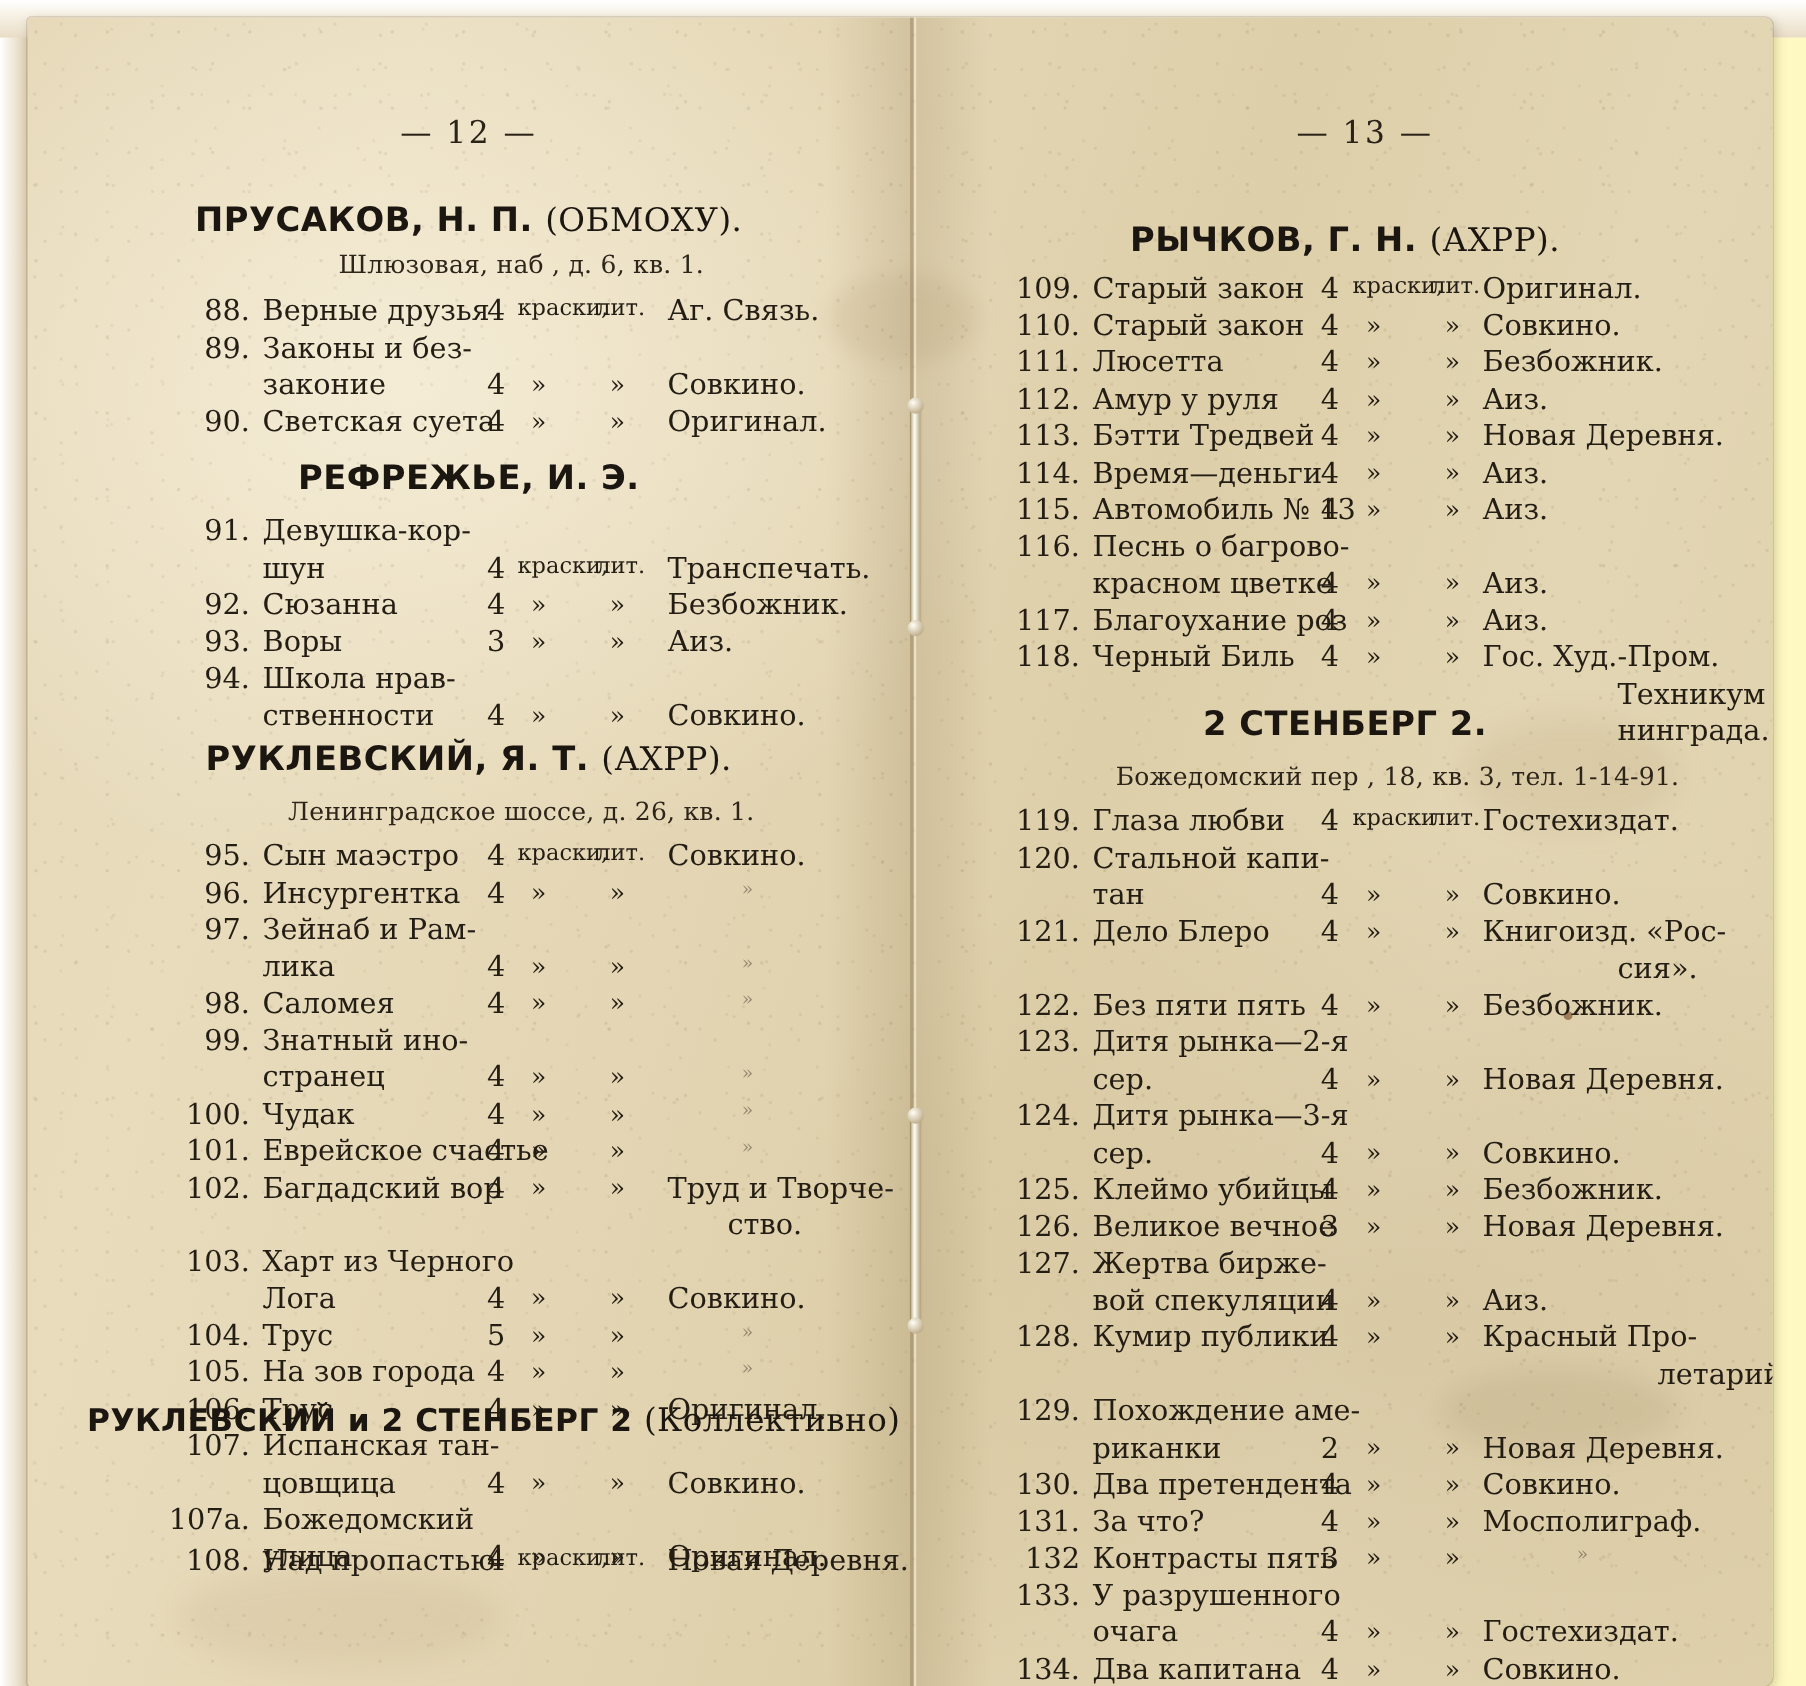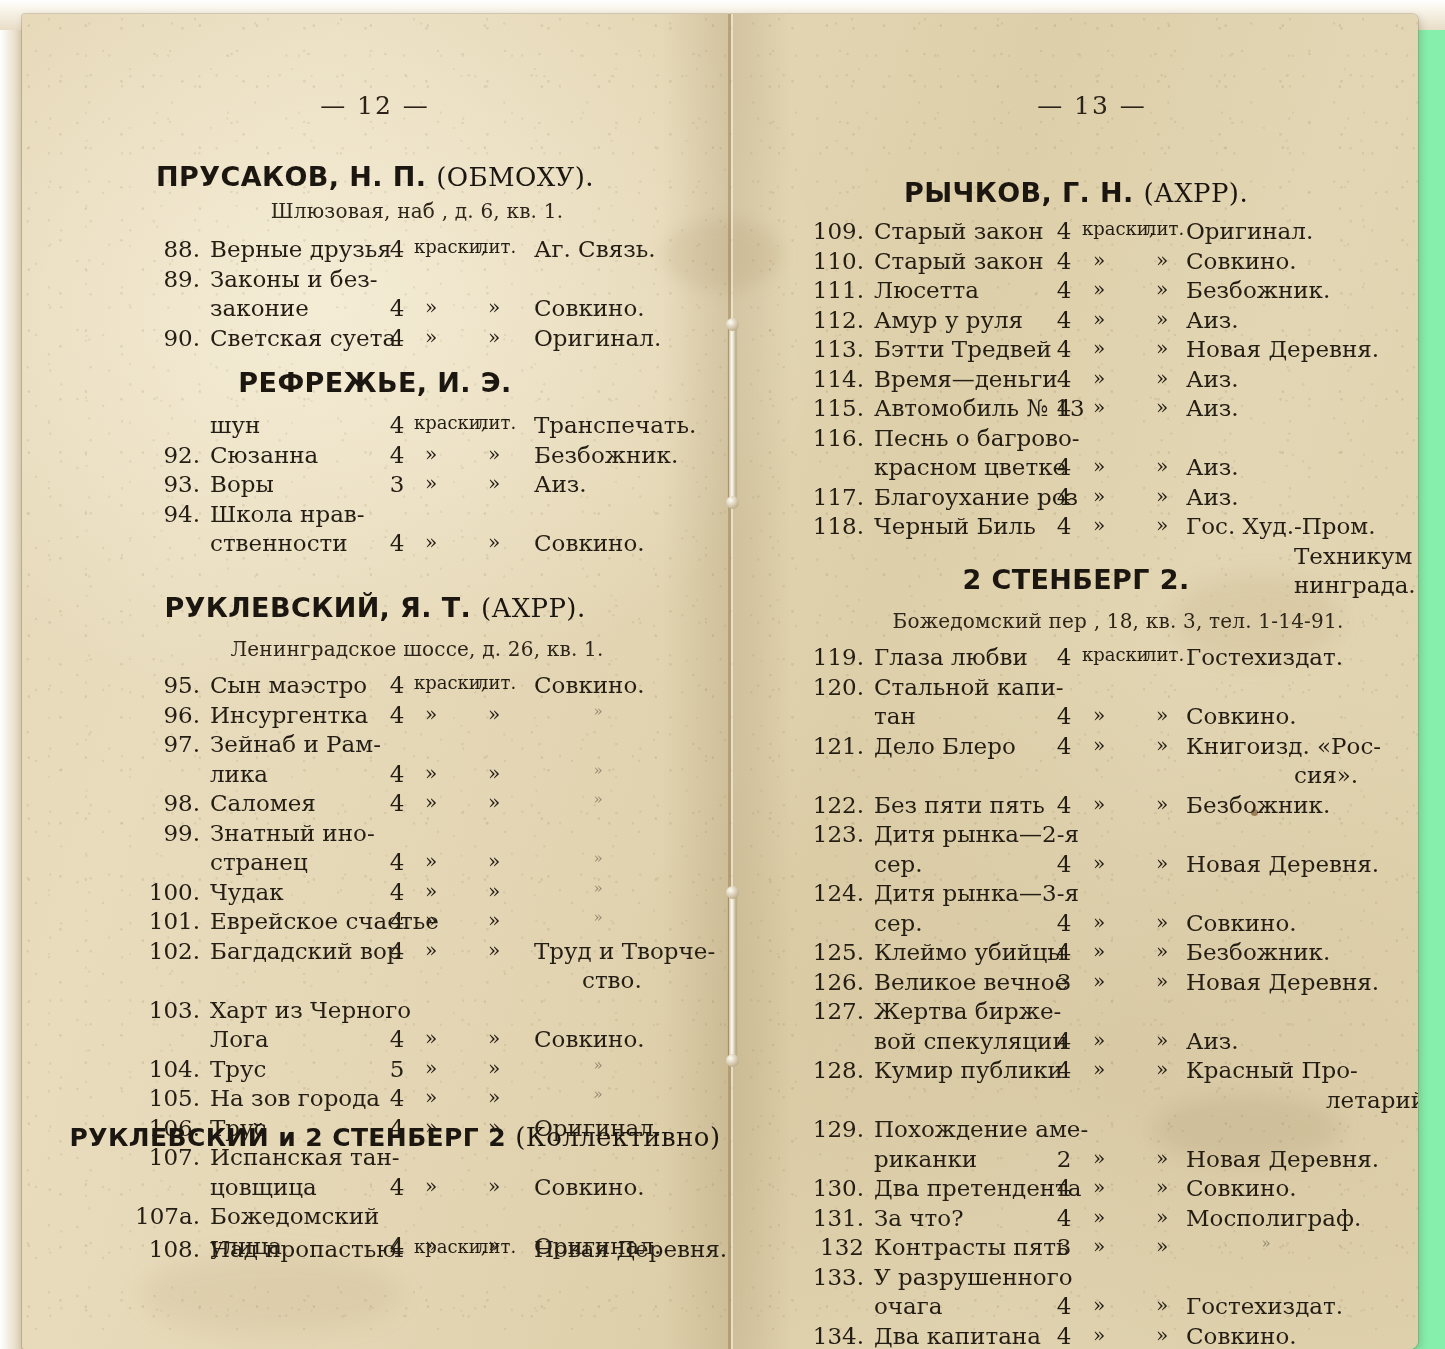--- a/index.html
+++ b/index.html
@@ -1,21 +1,21 @@
 <!DOCTYPE html>
 <html><head>
 <meta charset="utf-8">
 <style>
   html,body{margin:0;padding:0;}
   body{
     width:1445px;height:1349px;overflow:hidden;
     background:#ffffff;
     font-family:"DejaVu Sans","Liberation Sans",sans-serif;
   }
-  #stage{position:relative;width:1445px;height:1349px;background:#86efac;}
+  #stage{position:relative;width:1445px;height:1349px;background:#fef9c3;}
 
   
   .backdrop{position:absolute;left:0;top:0;width:1445px;height:1349px;
     background:#b9a98c;}
   .backdrop.left{left:0;top:0;width:40px;height:1349px;
     background:linear-gradient(90deg,#ffffff 0%,#efe7d7 28%,#d8c9a9 64%,#c9b894 100%);}
   .backdrop.topstrip{left:0;top:0;width:1445px;height:30px;
     background:linear-gradient(180deg,#ffffff 0%,#f7f2e6 40%,#e8ddc6 100%);}
 
   
@@ -179,20 +179,24 @@
             <div class="dit d2">»</div>
             <div class="pub">Оригинал.</div>
           </div>
         </div>
 
       <div class="artist" style="top:353px;">
         <span>РЕФРЕЖЬЕ, И. Э.</span>
       </div>
       <div class="rows" style="top:398px;">
           <div class="row">
+            <div class="num">91.</div>
+            <div class="title">Девушка-кор-</div>
+          </div>
+          <div class="row">
             <div class="title">шун</div>
             <div class="cnt">4</div>
             <div class="ink">краски,</div>
             <div class="tech">лит.</div>
             <div class="pub">Транспечать.</div>
           </div>
           <div class="row">
             <div class="num">92.</div>
             <div class="title">Сюзанна</div>
             <div class="cnt">4</div>

